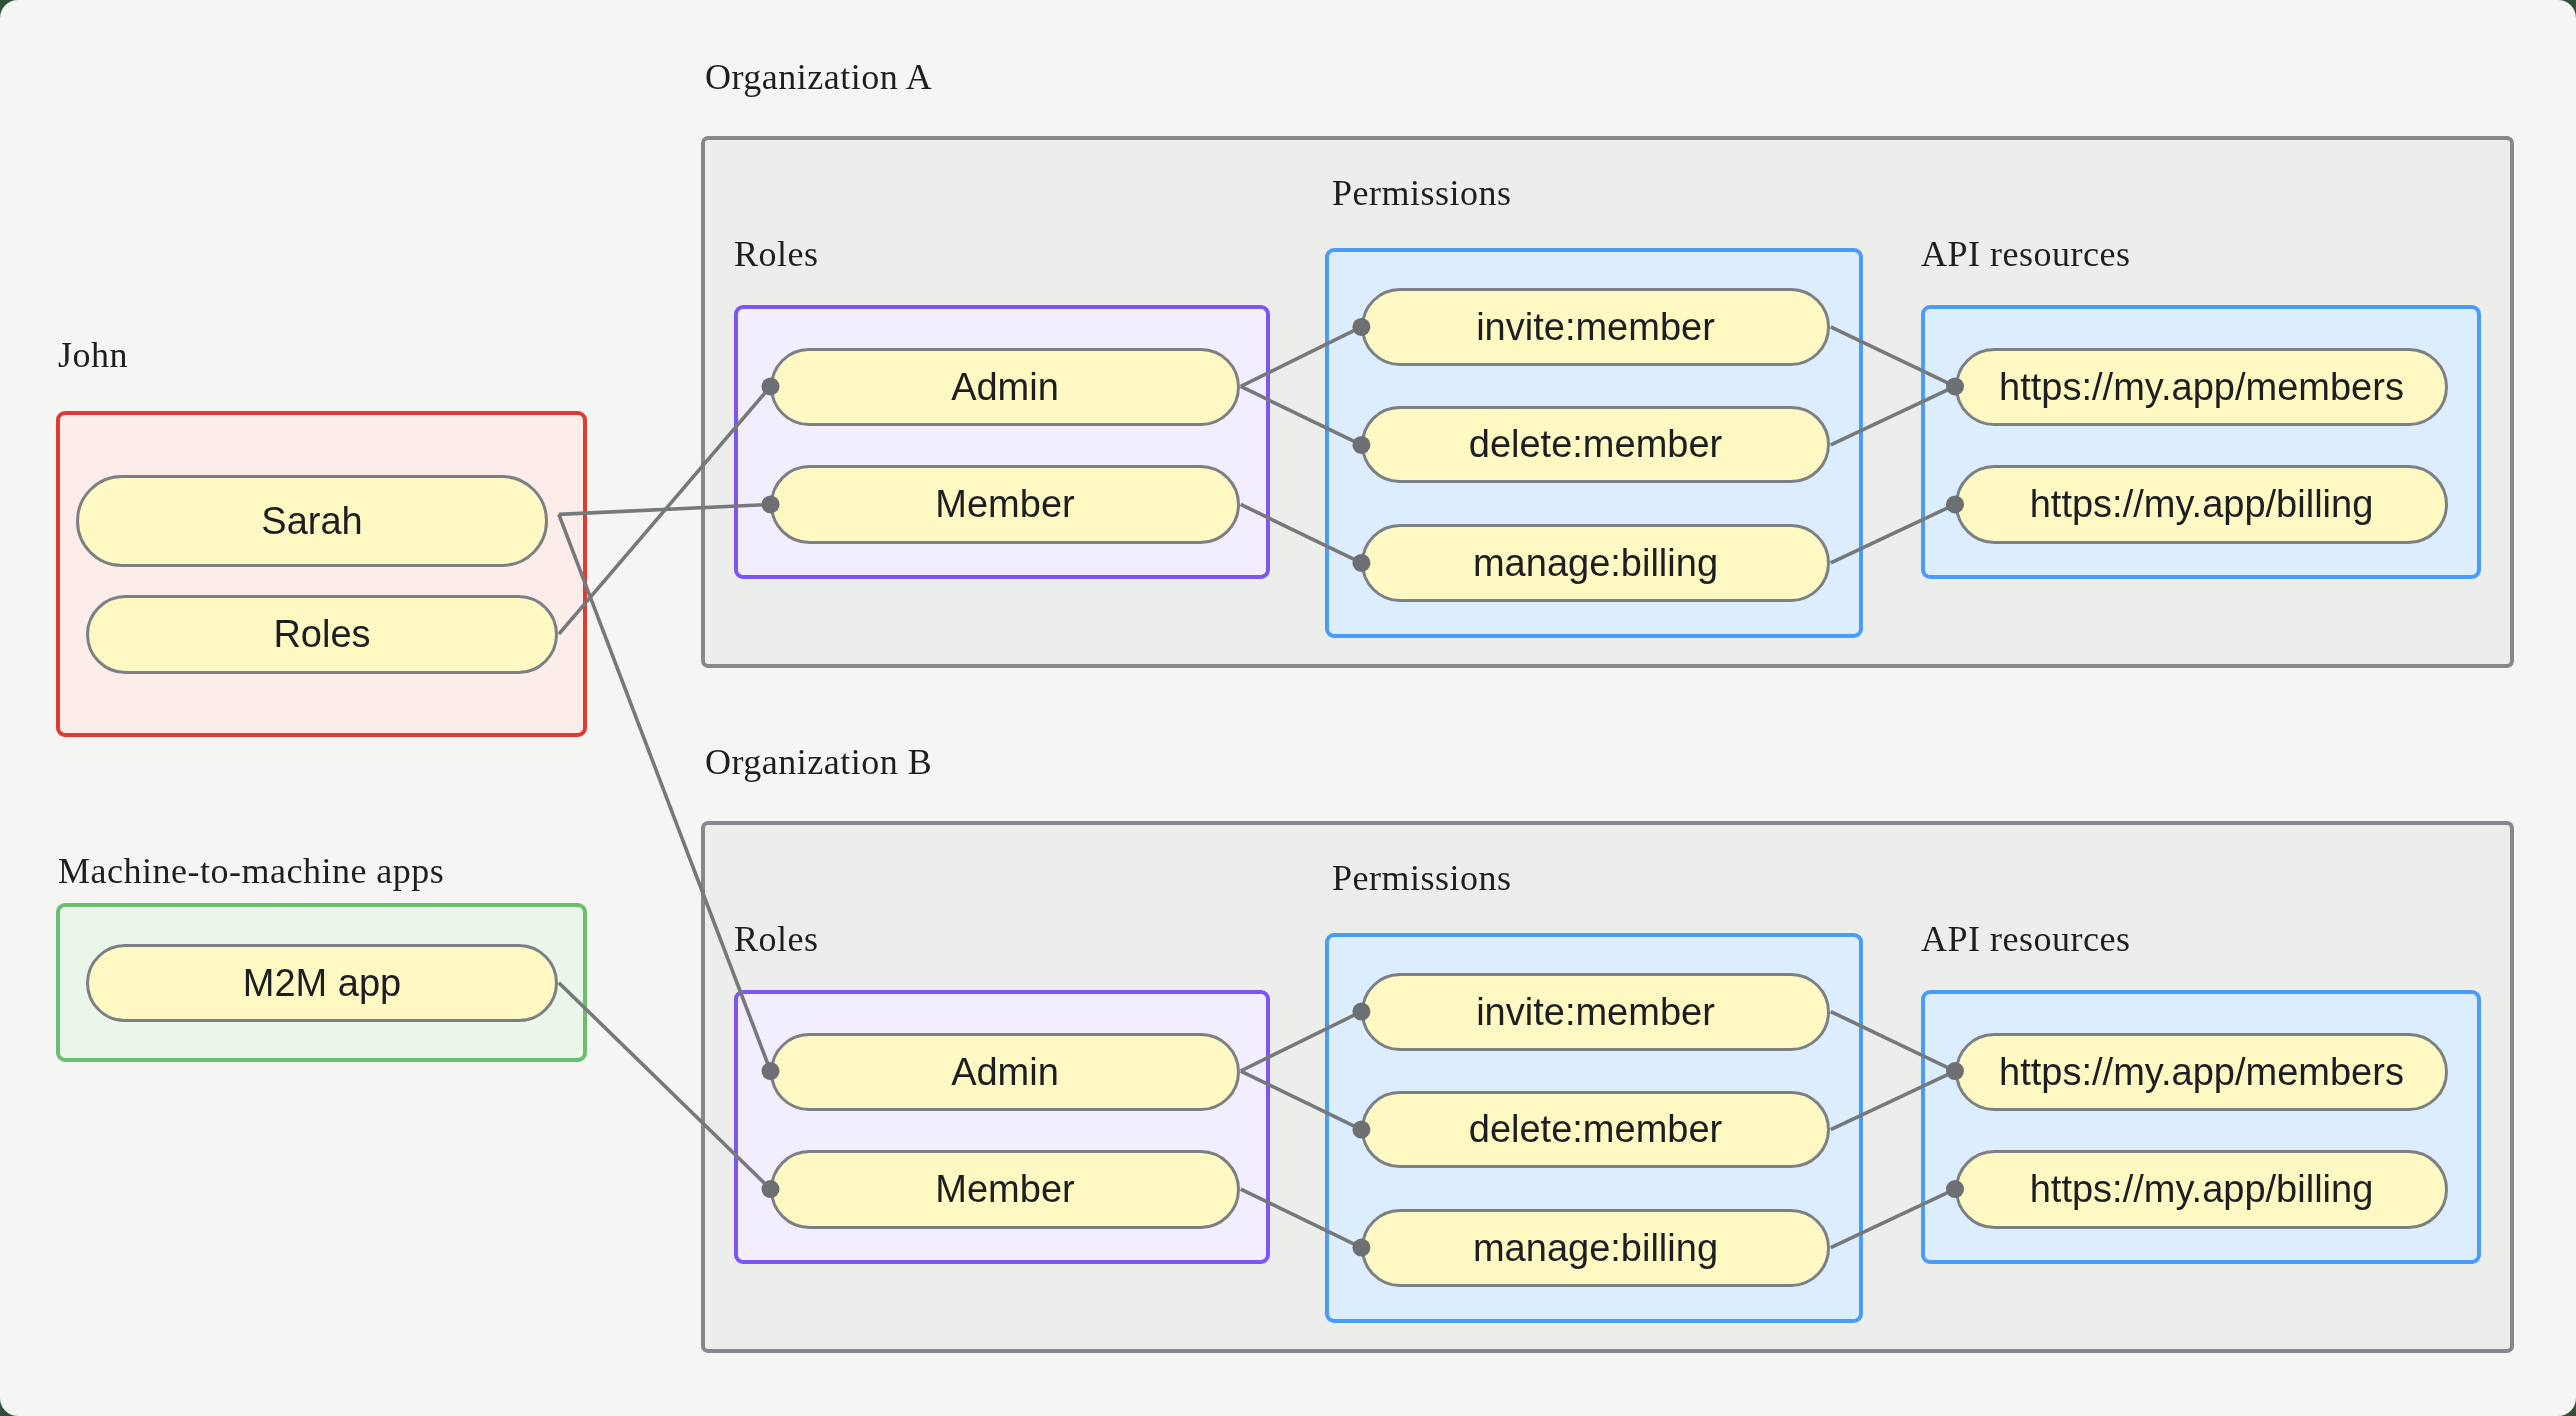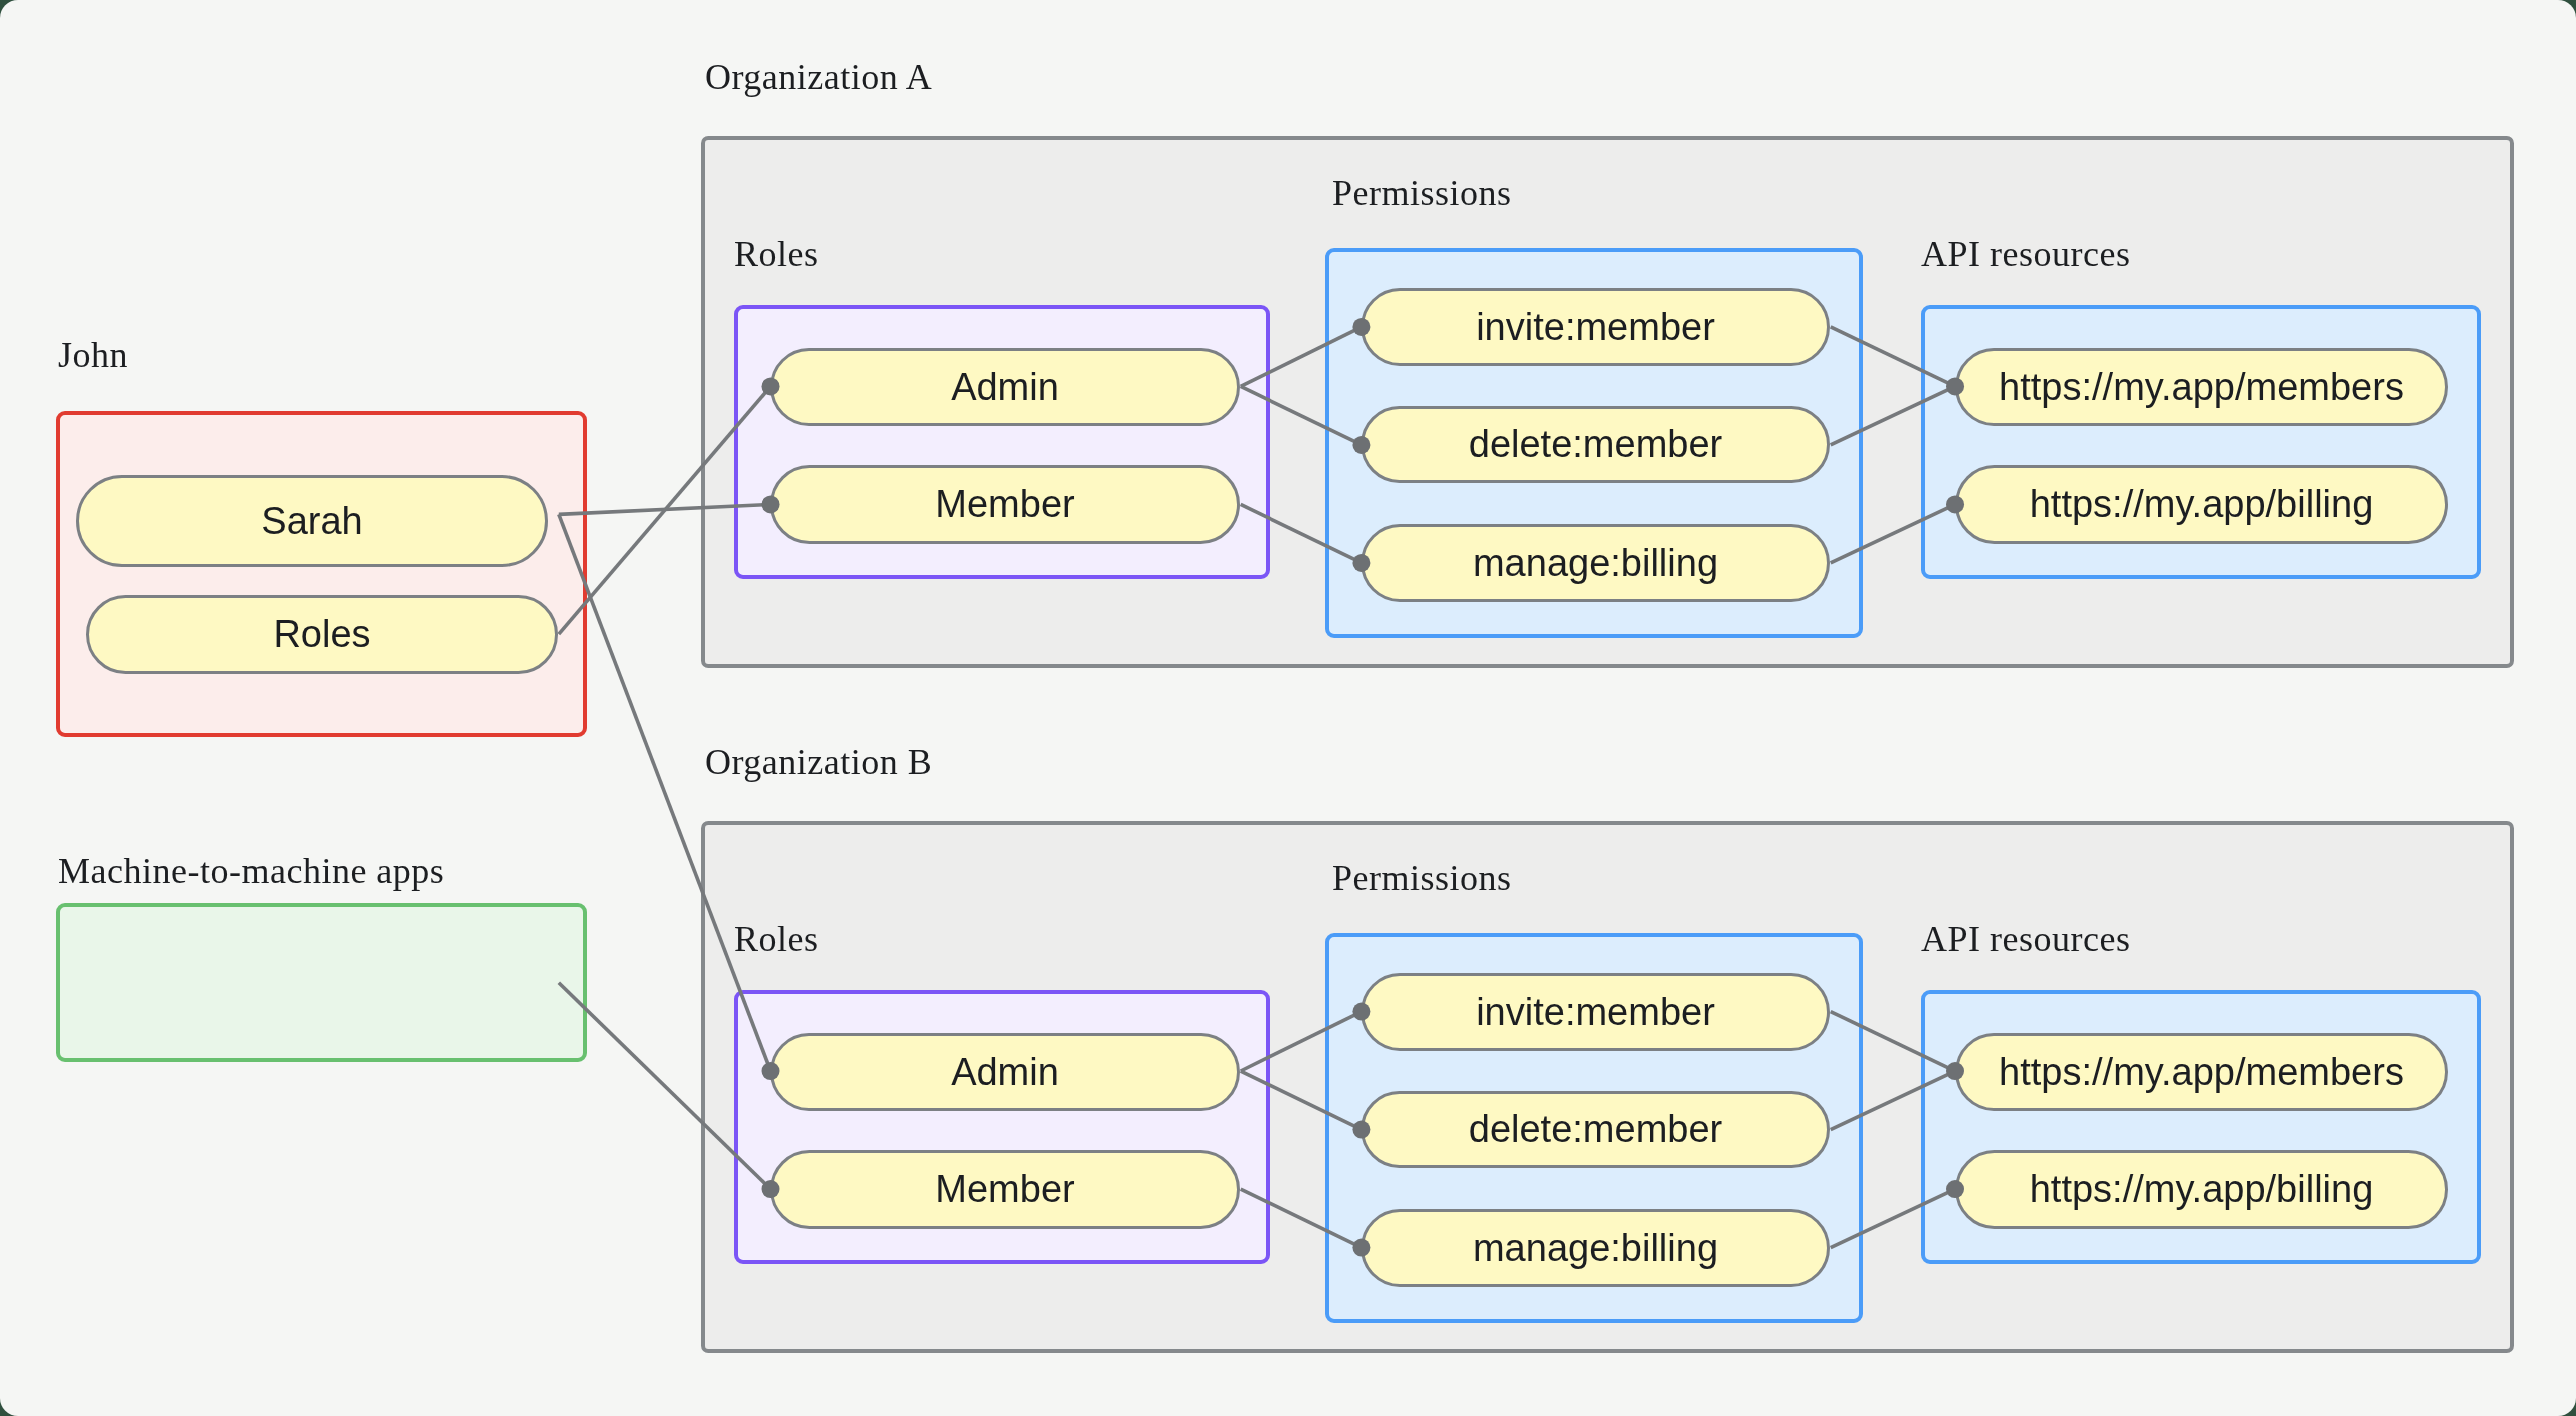--- a/index.html
+++ b/index.html
@@ -85,20 +85,21 @@
       <line x1="1377" y1="1189" x2="1511" y2="1123" stroke="#76797c" stroke-width="4"></line>
       <line x1="1377" y1="1189" x2="1511" y2="1254" stroke="#76797c" stroke-width="4"></line>
       <line x1="1377" y1="1320" x2="1511" y2="1385" stroke="#76797c" stroke-width="4"></line>
       <line x1="2032" y1="1123" x2="2170" y2="1189" stroke="#76797c" stroke-width="4"></line>
       <line x1="2032" y1="1254" x2="2170" y2="1189" stroke="#76797c" stroke-width="4"></line>
       <line x1="2032" y1="1385" x2="2170" y2="1320" stroke="#76797c" stroke-width="4"></line>
     </svg>
 
   <div class="pill" style="left:76px;top:475px;width:472px;height:92px">Sarah</div>
   <div class="pill" style="left:86px;top:595px;width:472px;height:79px">Roles</div>
+  <div class="pill" style="left:86px;top:944px;width:472px;height:78px">M2M app</div>
 
   <div class="pill" style="left:770px;top:348px;width:470px;height:78px">Admin</div>
   <div class="pill" style="left:770px;top:465px;width:470px;height:79px">Member</div>
   <div class="pill" style="left:1361px;top:288px;width:469px;height:78px">invite:member</div>
   <div class="pill" style="left:1361px;top:406px;width:469px;height:77px">delete:member</div>
   <div class="pill" style="left:1361px;top:524px;width:469px;height:78px">manage:billing</div>
   <div class="pill" style="left:1955px;top:348px;width:493px;height:78px">https://my.app/members</div>
   <div class="pill" style="left:1955px;top:465px;width:493px;height:79px">https://my.app/billing</div>
 
   <div class="pill" style="left:770px;top:1033px;width:470px;height:78px">Admin</div>

